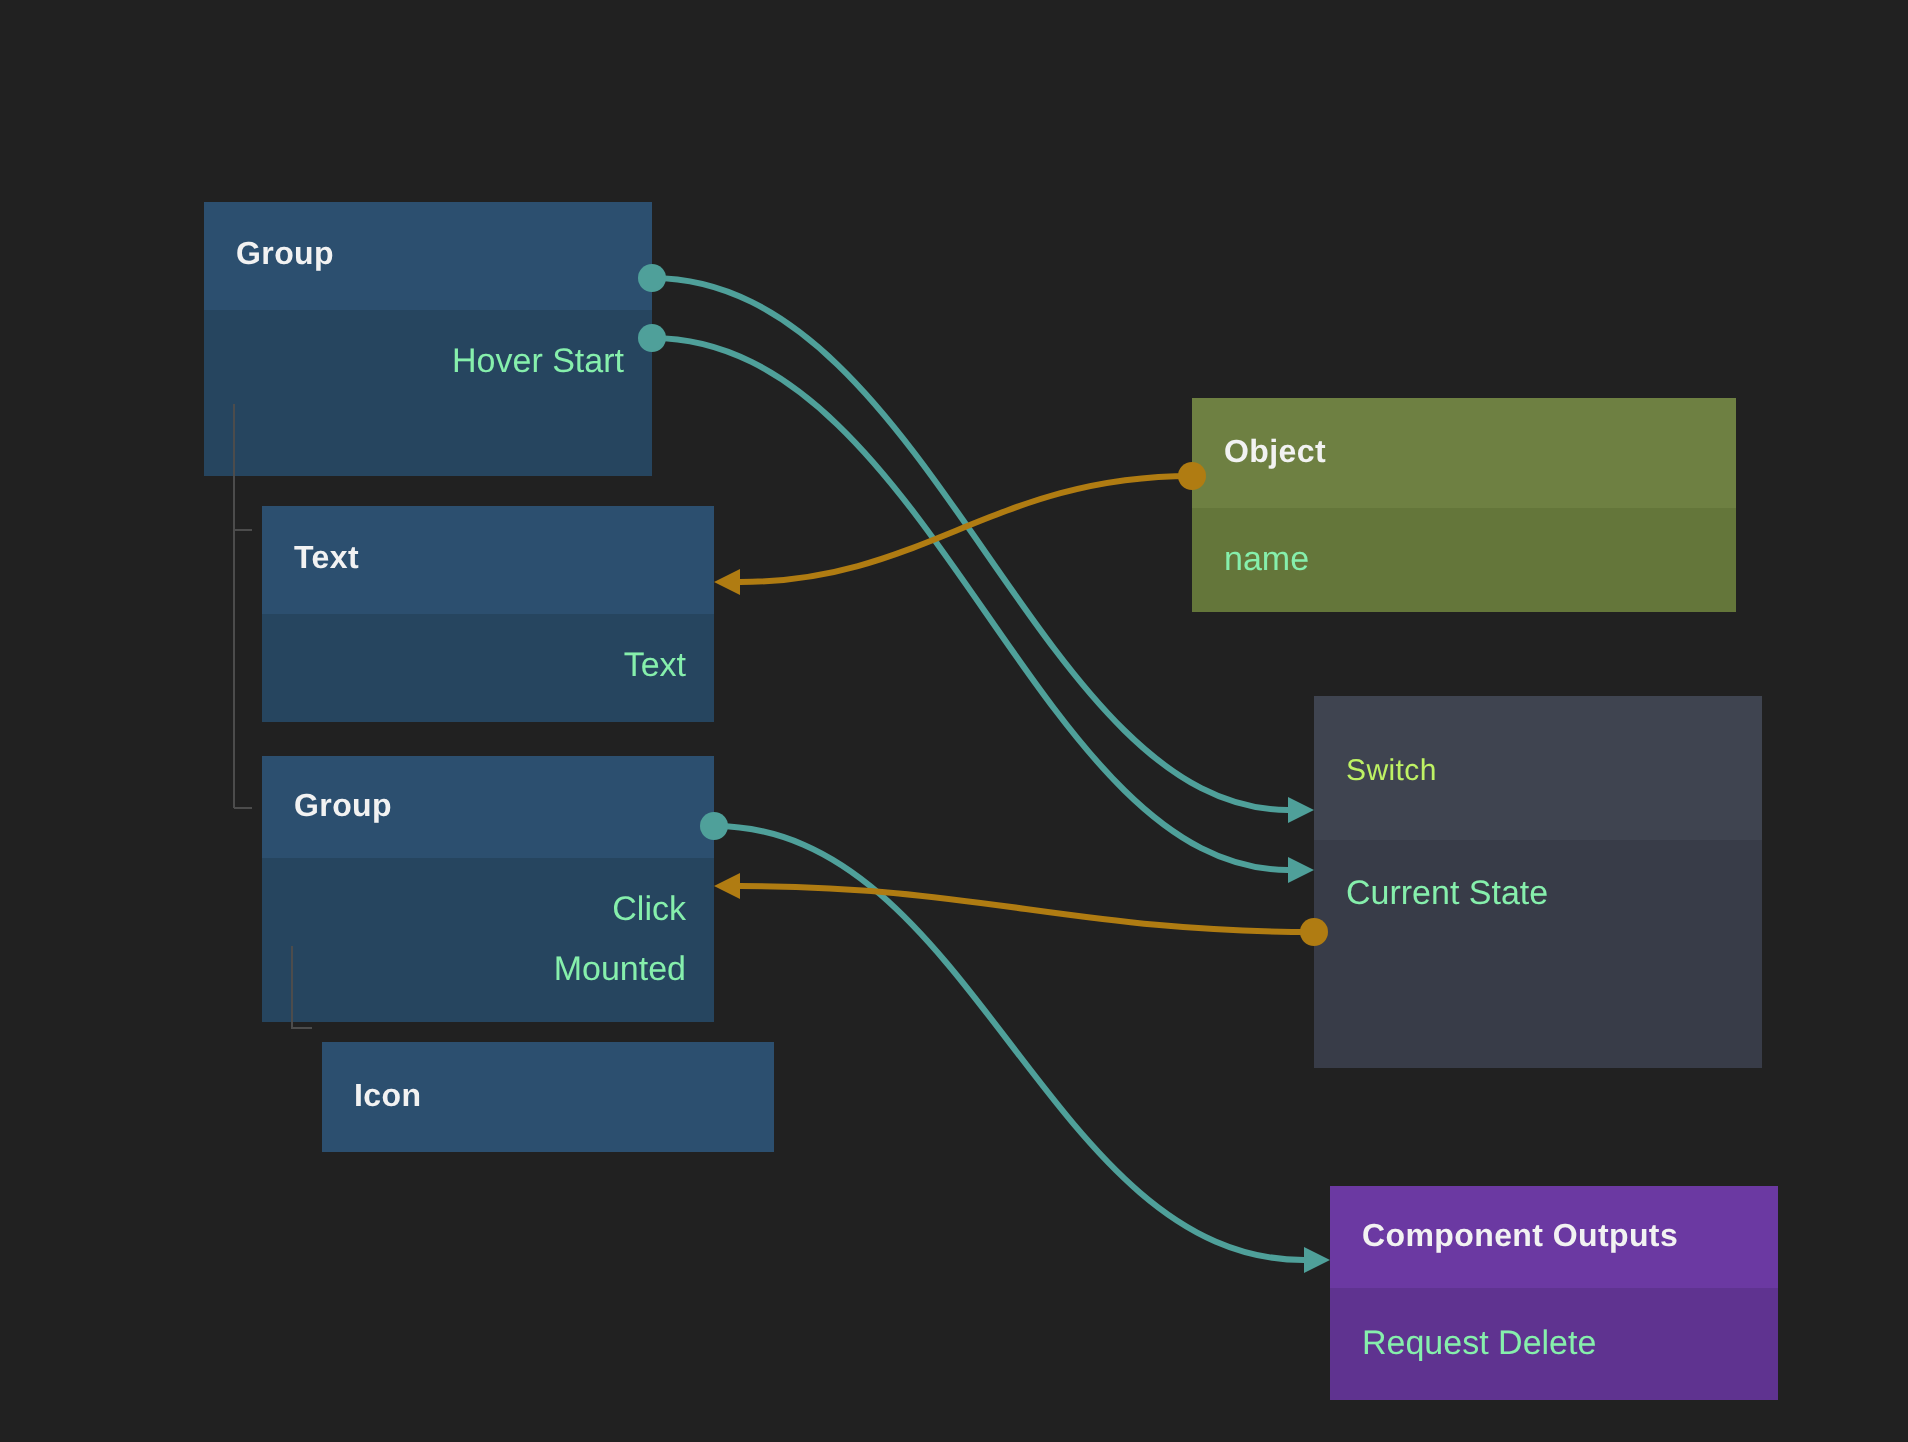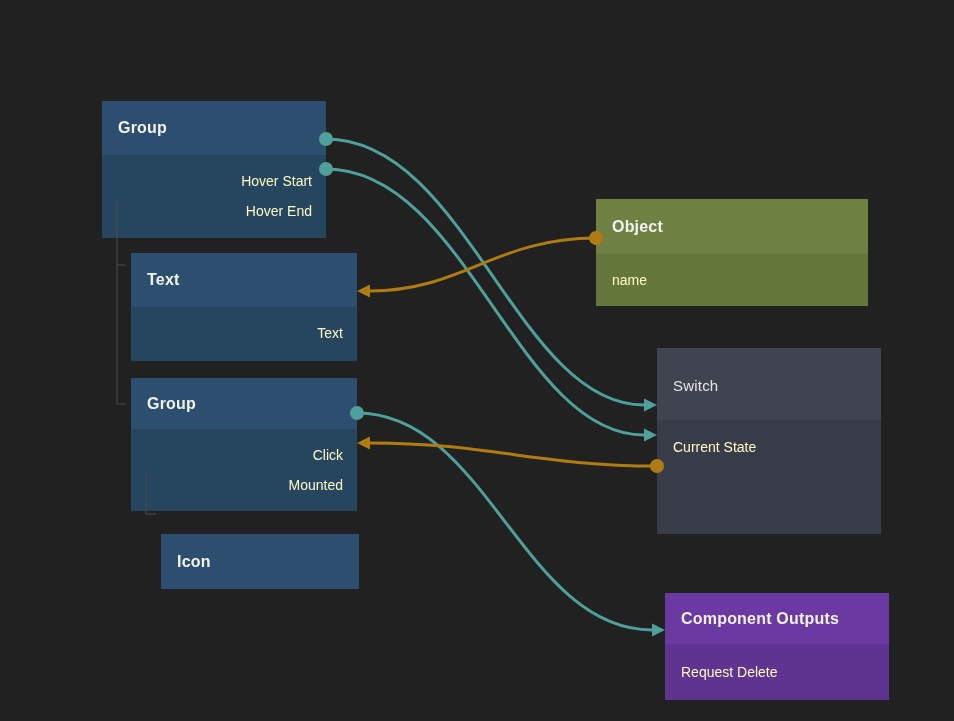--- a/index.html
+++ b/index.html
@@ -11,39 +11,38 @@
   #wire-layer .wire{pointer-events:stroke;}
   .node{
     position:absolute;display:flex;flex-direction:column;border-radius:2px;
     color:#EDEDED;box-sizing:border-box;margin-top:42px;
   }
   .node .header{
     flex:none;display:flex;flex-direction:column;justify-content:center;
     height:var(--hdrH);background:var(--hdr);padding:0 16px;
     font-size:16px;font-weight:600;color:#F2F2F2;letter-spacing:.2px;
   }
-  .node .subtitle{font-size:15px;font-weight:400;color:#e5e5e5;margin-top:2px;}
+  .node .subtitle{font-size:15px;font-weight:400;color:#bef264;margin-top:2px;}
   .node .body{flex:1;background:var(--bod);padding-top:var(--padT,11px);}
-  .port{height:30px;line-height:30px;font-size:14px;color:#fef9c3;white-space:nowrap;}
+  .port{height:30px;line-height:30px;font-size:17px;color:#86efac;white-space:nowrap;}
   .port.right{text-align:right;padding-right:14px;}
   .port.left{text-align:left;padding-left:16px;}
   .header-only .header{height:100%;}
 </style>
 </head>
 <body>
 
 <div id="canvas">
 
   <div class="node" style="left:102px;top:59px;width:224px;height:137px;--hdr:#2C4F6F;--bod:#26455F;--hdrH:54px;">
     <div class="header">
         <span>Group</span>
       </div>
     <div class="body">
       <div class="port right"><span>Hover Start</span></div>
-      <div class="port right"><span>Hover End</span></div>
     </div>
   </div>
 
   <div class="node" style="left:131px;top:211px;width:226px;height:108px;--hdr:#2C4F6F;--bod:#26455F;--hdrH:54px;">
     <div class="header">
         <span>Text</span>
       </div>
     <div class="body">
       <div class="port right"><span>Text</span></div>
     </div>
@@ -52,21 +51,21 @@
   <div class="node" style="left:131px;top:336px;width:226px;height:133px;--hdr:#2C4F6F;--bod:#26455F;--hdrH:51px;">
     <div class="header">
         <span>Group</span>
       </div>
     <div class="body">
       <div class="port right"><span>Click</span></div>
       <div class="port right"><span>Mounted</span></div>
     </div>
   </div>
 
-  <div class="node header-only" style="left:161px;top:492px;width:198px;height:55px;--hdr:#2C4F6F;--bod:#26455F;--hdrH:100%;">
+  <div class="node header-only" style="left:161px;top:479px;width:226px;height:55px;--hdr:#2C4F6F;--bod:#26455F;--hdrH:100%;">
     <div class="header">
         <span>Icon</span>
       </div>
   </div>
 
   <div class="node" style="left:596px;top:157px;width:272px;height:107px;--hdr:#6E8042;--bod:#64763A;--hdrH:55px;">
     <div class="header">
         <span>Object</span>
       </div>
     <div class="body">

